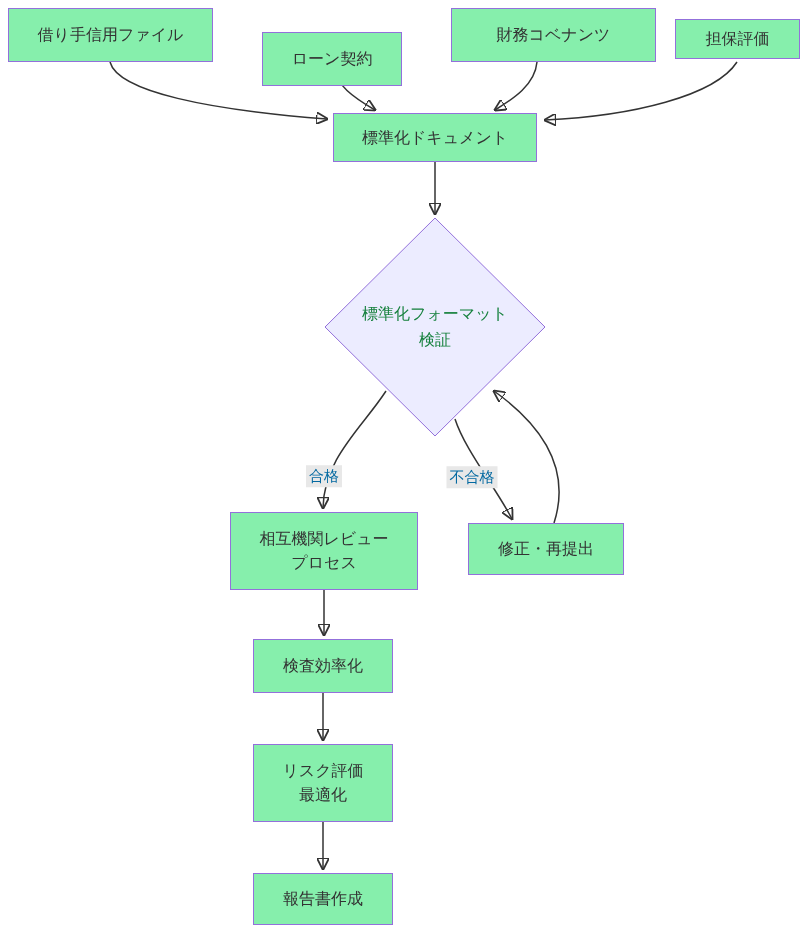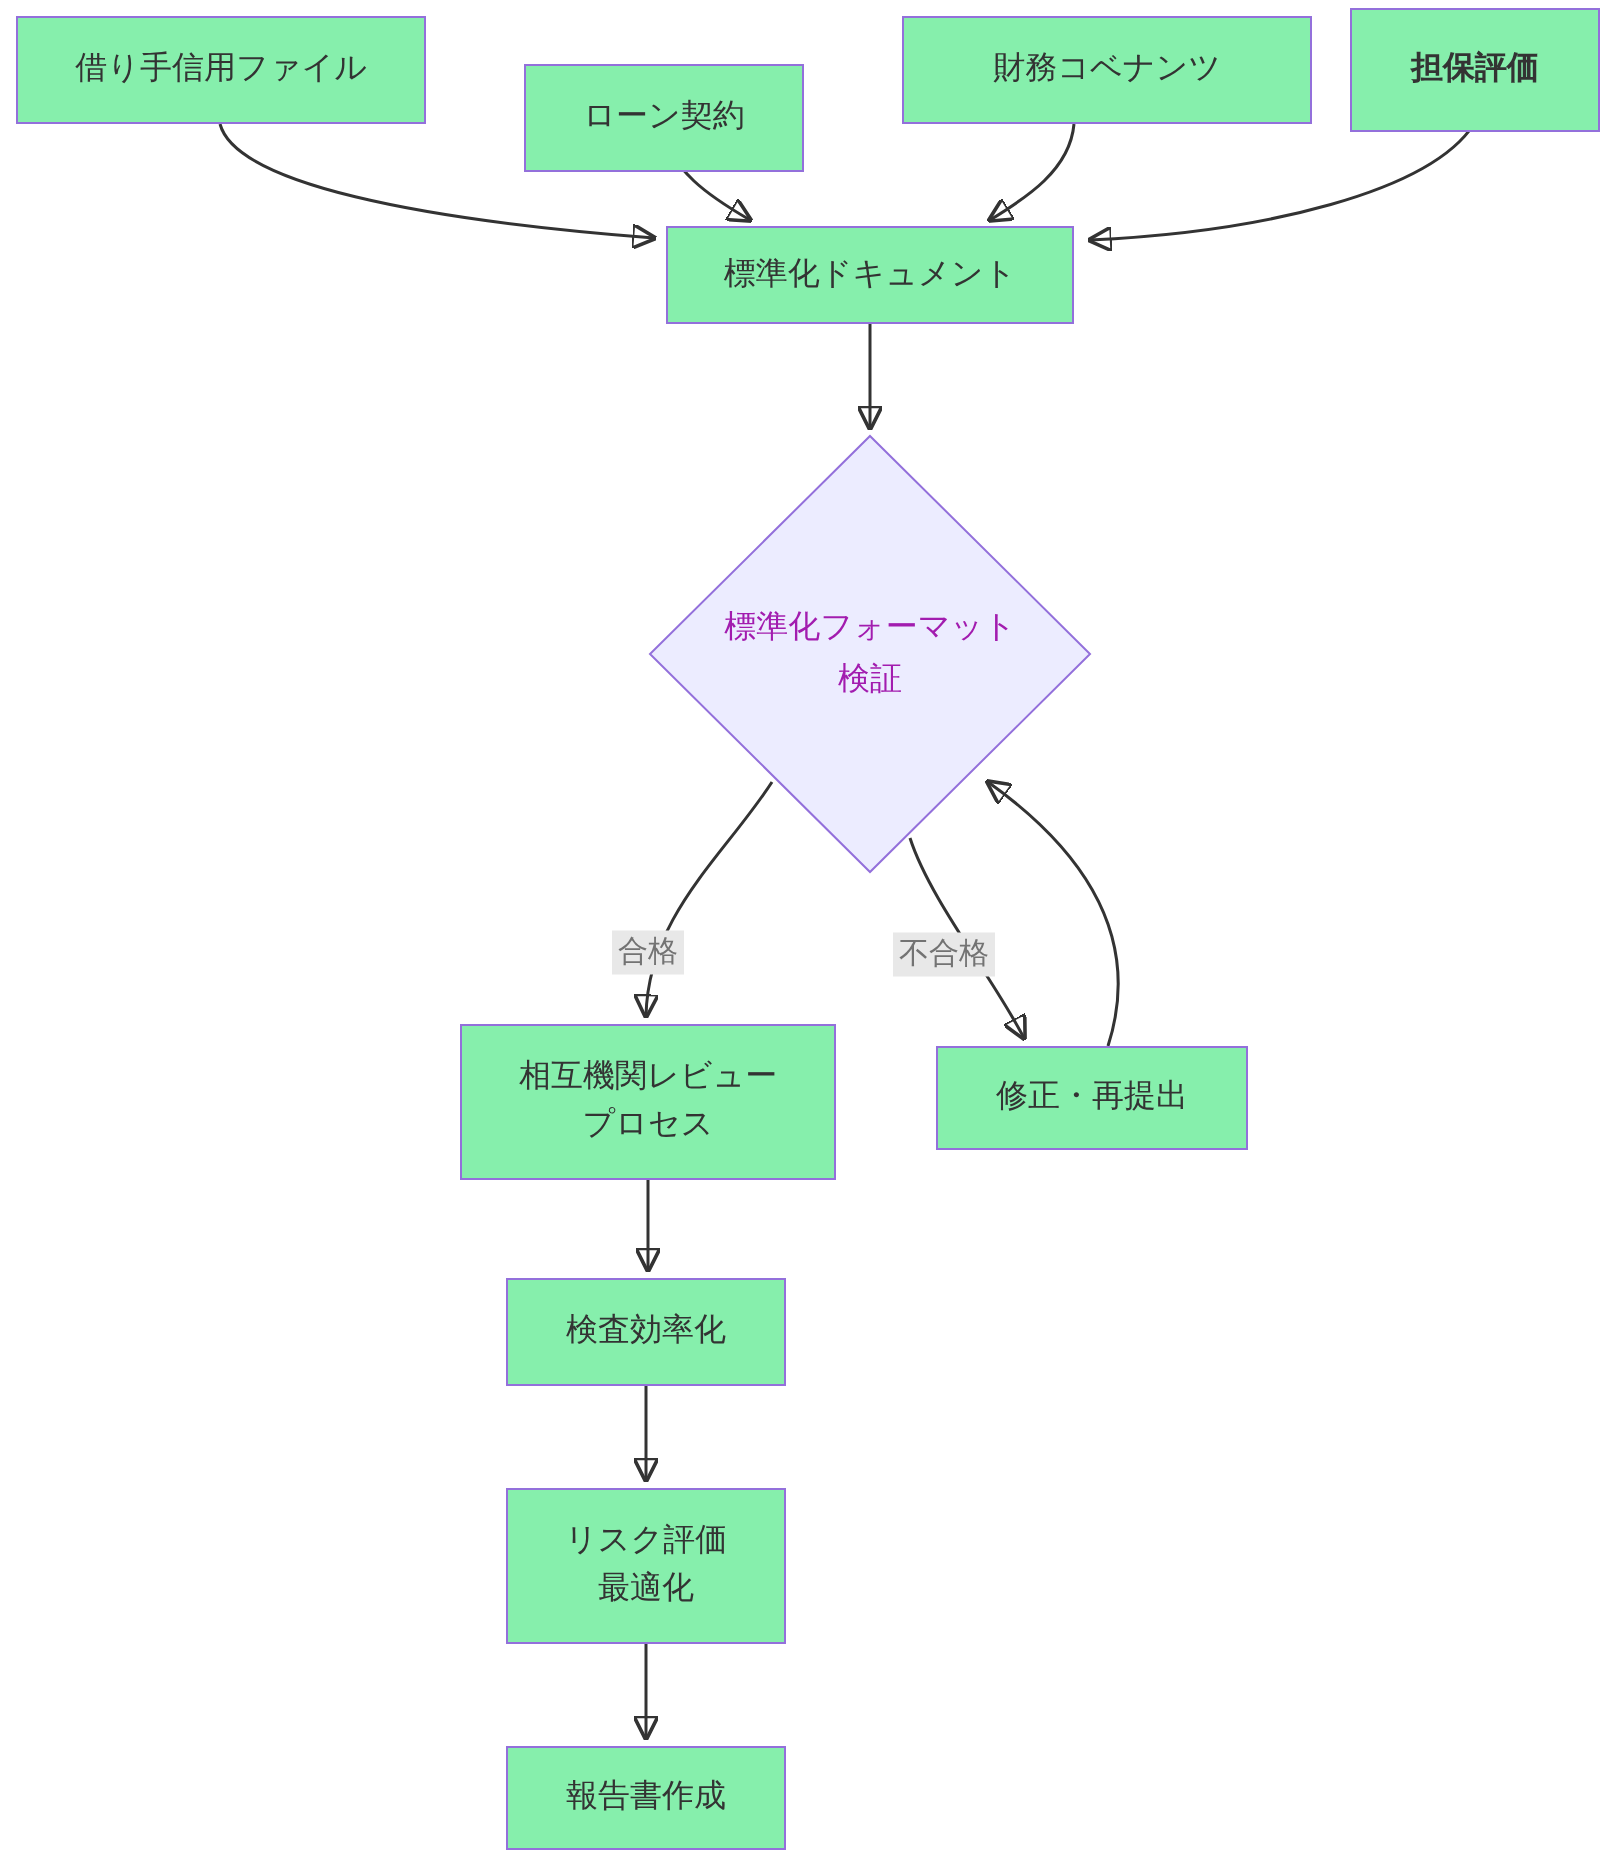--- a/index.html
+++ b/index.html
@@ -36,43 +36,43 @@
     font-size: 16px;
     line-height: 1.5;
     display: flex;
     align-items: center;
     justify-content: center;
     text-align: center;
     white-space: pre-line;
   }
   .diamond-label {
     position: absolute;
-    color: #a21caf;
+    color: #15803d;
     font-size: 16px;
     line-height: 1.6;
     text-align: center;
     white-space: pre-line;
     transform: translate(-50%, -50%);
     width: 180px;
   }
   .edge-label {
     position: absolute;
     transform: translate(-50%, -50%);
     background: #e8e8e8;
-    color: #737373;
+    color: #0369a1;
     font-size: 15px;
     line-height: 1.3;
     padding: 1px 3px;
     white-space: nowrap;
   }
   
   #n-borrower   { left: 8px;   top: 8px;   width: 205px; height: 54px; }
   #n-loan       { left: 262px; top: 8px;   width: 140px; height: 54px; margin-top: 24px; }
   #n-covenants  { left: 451px; top: 8px;   width: 205px; height: 54px; }
-  #n-collateral { left: 675px; top: 4px;   width: 125px; height: 62px; font-weight: bold; }
+  #n-collateral { left: 675px; top: 19px;   width: 125px; height: 40px; }
   #n-standoc    { left: 333px; top: 113px; width: 204px; height: 49px; }
   #n-review     { left: 230px; top: 512px; width: 188px; height: 78px; }
   #n-resubmit   { left: 468px; top: 523px; width: 156px; height: 52px; }
   #n-inspect    { left: 253px; top: 639px; width: 140px; height: 54px; }
   #n-risk       { left: 253px; top: 744px; width: 140px; height: 78px; }
   #n-report     { left: 253px; top: 873px; width: 140px; height: 52px; }
   #diamond-label { left: 435px; top: 327px; }
   #lbl-pass { left: 324px; top: 476px; }
   #lbl-fail { left: 472px; top: 477px; }
 </style>

